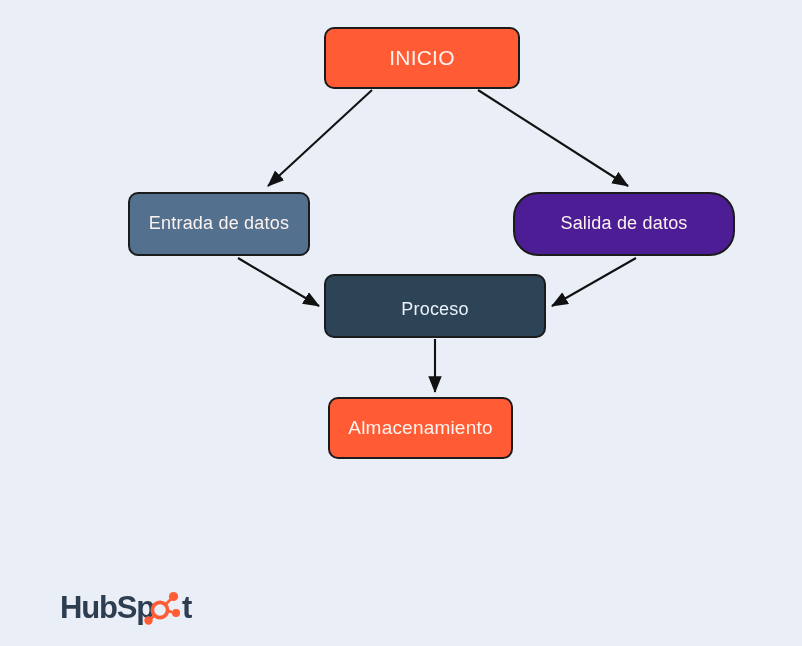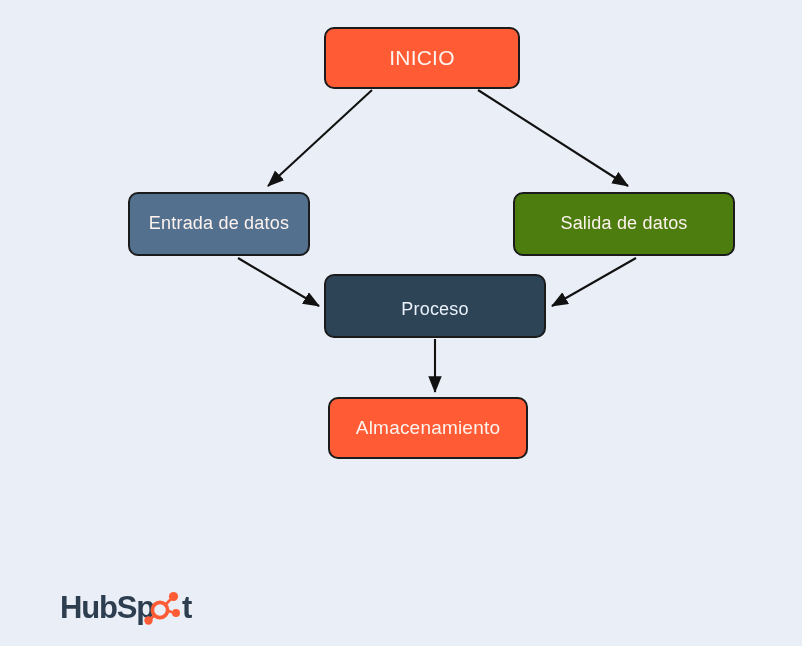--- a/index.html
+++ b/index.html
@@ -121,29 +121,29 @@
   </svg>
 
   <div class="node start" id="node-inicio" style="background: rgb(255, 92, 53); color: rgb(253, 243, 238); left: 324px; top: 27px; width: 196px; height: 62px;">
     <span>INICIO</span>
   </div>
 
   <div class="node io" id="node-entrada" style="background: rgb(83, 112, 143); color: rgb(253, 243, 238); left: 128px; top: 192px; width: 182px; height: 64px;">
     <span>Entrada de datos</span>
   </div>
 
-  <div class="node io" id="node-salida" style="background: #4d7c0f; color: rgb(253, 243, 238); left: 513px; top: 192px; width: 222px; height: 64px;">
+  <div class="node io" id="node-salida" style="background: #4c1d95; color: rgb(253, 243, 238); left: 513px; top: 192px; width: 222px; height: 64px; border-radius: 25px;">
     <span>Salida de datos</span>
   </div>
 
   <div class="node process" id="node-proceso" style="background: rgb(45, 67, 86); color: rgb(234, 242, 251); left: 324px; top: 274px; width: 222px; height: 64px;">
     <span>Proceso</span>
   </div>
 
-  <div class="node storage" id="node-almacenamiento" style="background: rgb(255, 92, 53); color: rgb(253, 243, 238); left: 328px; top: 397px; width: 200px; height: 62px;">
+  <div class="node storage" id="node-almacenamiento" style="background: rgb(255, 92, 53); color: rgb(253, 243, 238); left: 328px; top: 397px; width: 185px; height: 62px;">
     <span>Almacenamiento</span>
   </div>
 
   <div id="hubspot-logo">
     <svg width="160" height="40" viewBox="0 0 160 40" xmlns="http://www.w3.org/2000/svg">
 
       <text x="0" y="30" font-family="Liberation Sans, sans-serif" font-size="31" font-weight="bold" letter-spacing="-1.2" fill="#2d3e50">HubSp</text>
 
       <g fill="#ff5c35" stroke="#ff5c35">
         <circle cx="100" cy="22" r="7.6" fill="none" stroke-width="3.6"></circle>

